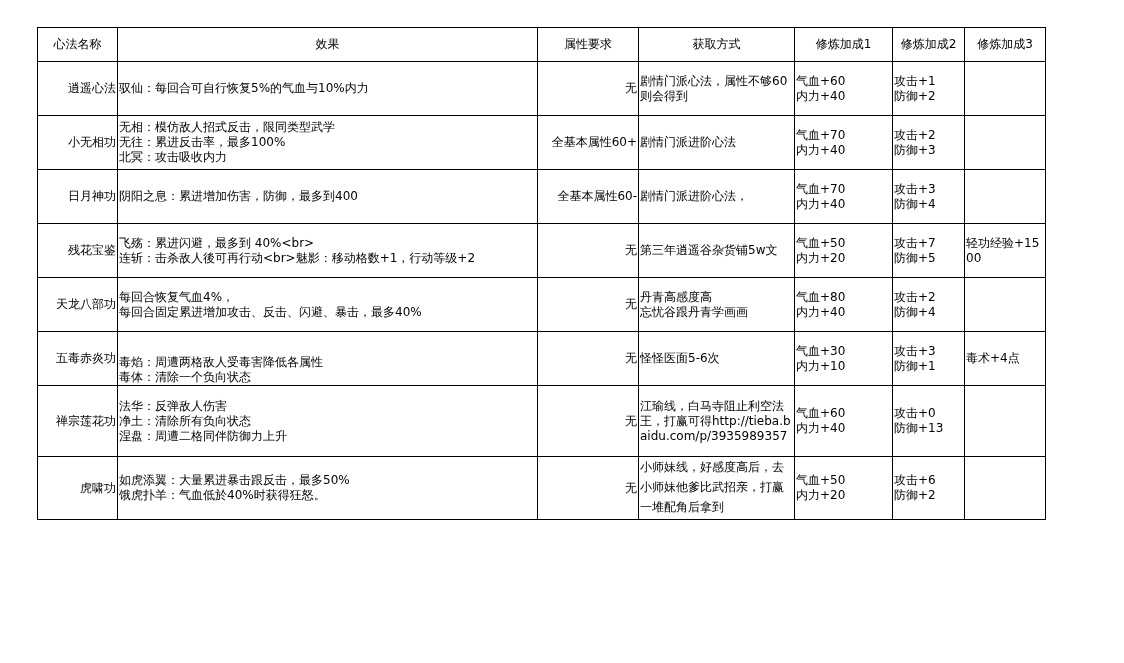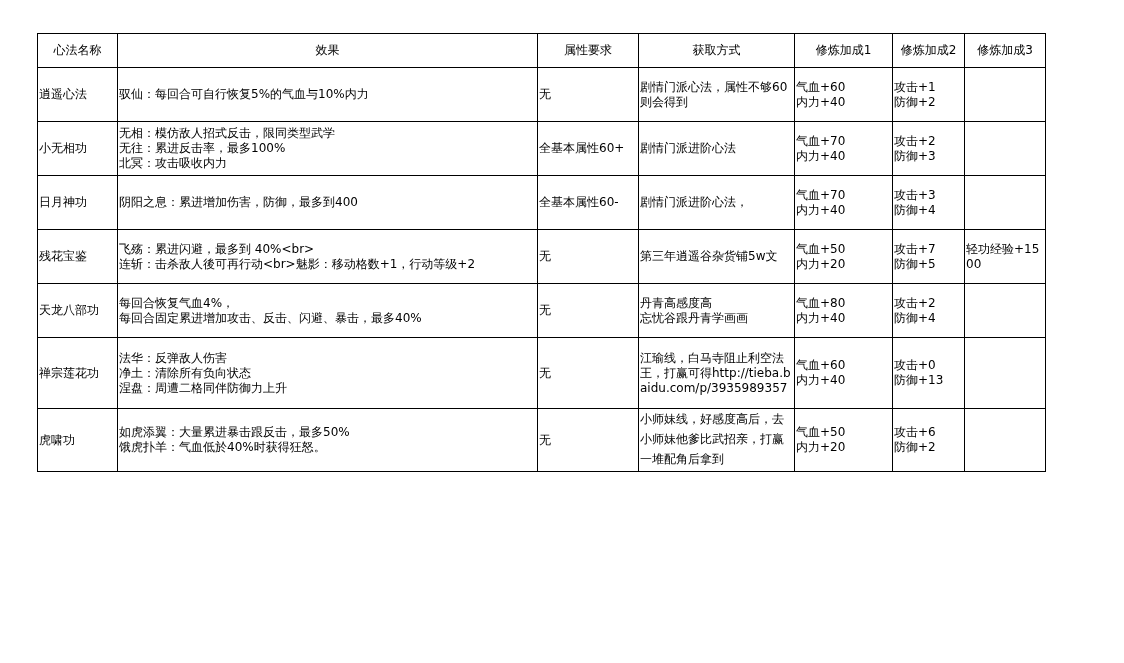--- a/index.html
+++ b/index.html
@@ -1,23 +1,23 @@
 <!DOCTYPE html>
 <html><head>
 <meta charset="utf-8">
 <style>
   html, body { margin: 0; padding: 0; background: #ffffff; }
   body { width: 1124px; height: 663px; position: relative; overflow: hidden;
          font-family: "DejaVu Sans", "Liberation Sans", sans-serif; color: #000; }
-  table.sheet { position: absolute; left: 37px; top: 33px; border-collapse: collapse;
+  table.sheet { position: absolute; left: 37px; top: 27px; border-collapse: collapse;
                 table-layout: fixed; width: 1008px; }
   table.sheet td, table.sheet th { border: 1px solid #000; font-size: 12px; line-height: 15px;
                 font-weight: normal; padding: 0 1px; vertical-align: middle; overflow: hidden; }
   th { text-align: center; height: 33px; }
-  td.c { text-align: left; }
+  td.c { text-align: right; }
   td.l { text-align: left; }
   td.stat { text-align: left; vertical-align: top; padding-top: 1px; }
   .line { display: block; white-space: nowrap; }
   .wrap { white-space: normal; word-break: break-all; }
 </style>
 </head>
 <body>
 
 <table class="sheet">
   <colgroup>
@@ -134,20 +134,38 @@
         <span class="line">内力+40</span>
       </td>
       <td class="l">
         <span class="line">攻击+2</span>
         <span class="line">防御+4</span>
       </td>
       <td class="l wrap"></td>
     </tr>
 
 
+    <tr style="height:54px">
+      <td class="c">五毒赤炎功</td>
+      <td class="l" style="vertical-align:bottom">
+        <span class="line">毒焰：周遭两格敌人受毒害降低各属性</span>
+        <span class="line">毒体：清除一个负向状态</span>
+      </td>
+      <td class="c">无</td>
+      <td class="l wrap">怪怪医面5-6次</td>
+      <td class="stat">
+        <span class="line">气血+30</span>
+        <span class="line">内力+10</span>
+      </td>
+      <td class="l">
+        <span class="line">攻击+3</span>
+        <span class="line">防御+1</span>
+      </td>
+      <td class="l wrap">毒术+4点</td>
+    </tr>
 
     <tr style="height:71px">
       <td class="c">禅宗莲花功</td>
       <td class="l">
         <span class="line">法华：反弹敌人伤害</span>
         <span class="line">净土：清除所有负向状态</span>
         <span class="line">涅盘：周遭二格同伴防御力上升</span>
       </td>
       <td class="c">无</td>
       <td class="l wrap">江瑜线，白马寺阻止利空法王，打赢可得http://tieba.baidu.com/p/3935989357</td>

